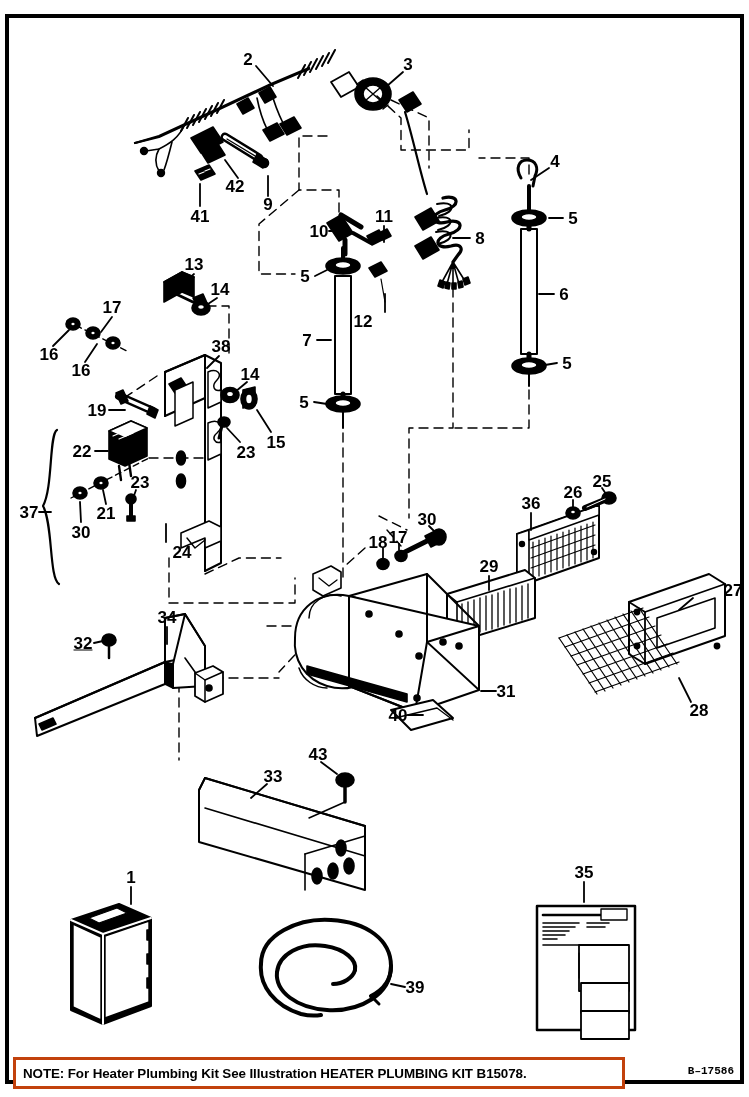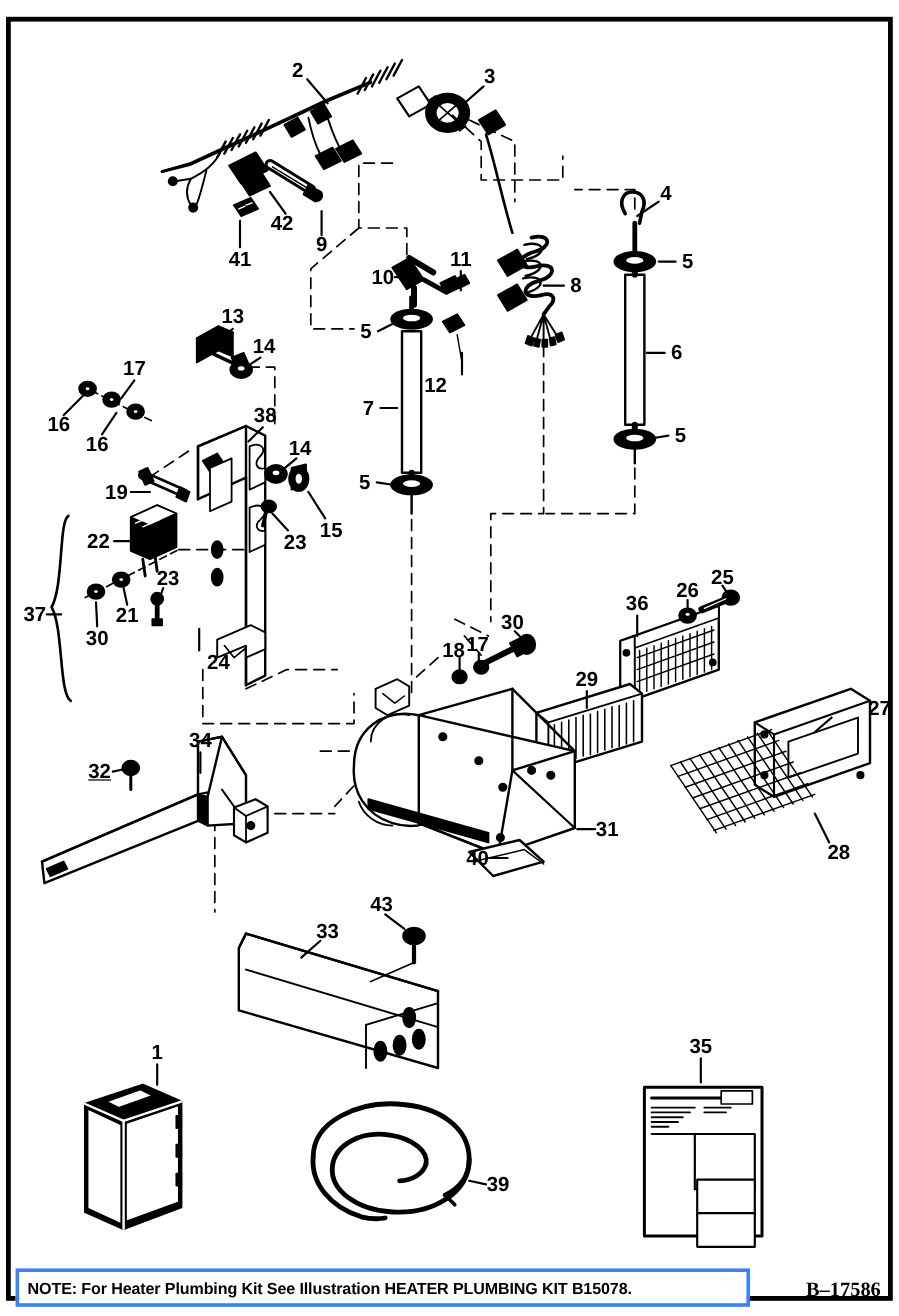--- a/index.html
+++ b/index.html
@@ -11,26 +11,26 @@
   #frame{position:absolute;left:5px;top:14px;width:739px;height:1070px;
          border:4px solid #000;box-sizing:border-box;background:#fff;}
 
   
   #canvas{position:absolute;left:0;top:0;width:731px;height:1062px;}
   #canvas svg{display:block;}
 
   
   #note-bar{position:absolute;left:9px;top:1053px;width:731px;height:40px;}
   #note-box{position:absolute;left:4px;top:4px;width:612px;height:32px;
-            border:3px solid #3b82f6;box-sizing:border-box;background:#fff;
+            border:3px solid #c2410c;box-sizing:border-box;background:#fff;
             display:flex;align-items:center;padding-left:7px;}
   #note-text{font-size:13.4px;font-weight:bold;color:#000;letter-spacing:-0.1px;
              white-space:nowrap;font-family:"Liberation Sans",sans-serif;}
-  #dwg-no{position:absolute;right:6px;top:12px;font-size:17px;font-weight:bold;
-          color:#000;font-family:Liberation Serif, serif;letter-spacing:0px;}
+  #dwg-no{position:absolute;right:6px;top:12px;font-size:11px;font-weight:bold;
+          color:#000;font-family:Liberation Mono, monospace;letter-spacing:0px;}
 
   
   .callout{position:absolute;font-family:"Liberation Sans",sans-serif;
            font-weight:bold;font-size:17px;color:#000;line-height:1;
            transform:translate(-50%,-50%);white-space:nowrap;}
 
   .wm{position:absolute;font-family:"Liberation Sans",sans-serif;
       font-weight:bold;color:#f2f2f2;white-space:nowrap;pointer-events:none;}
 </style>
 </head>

